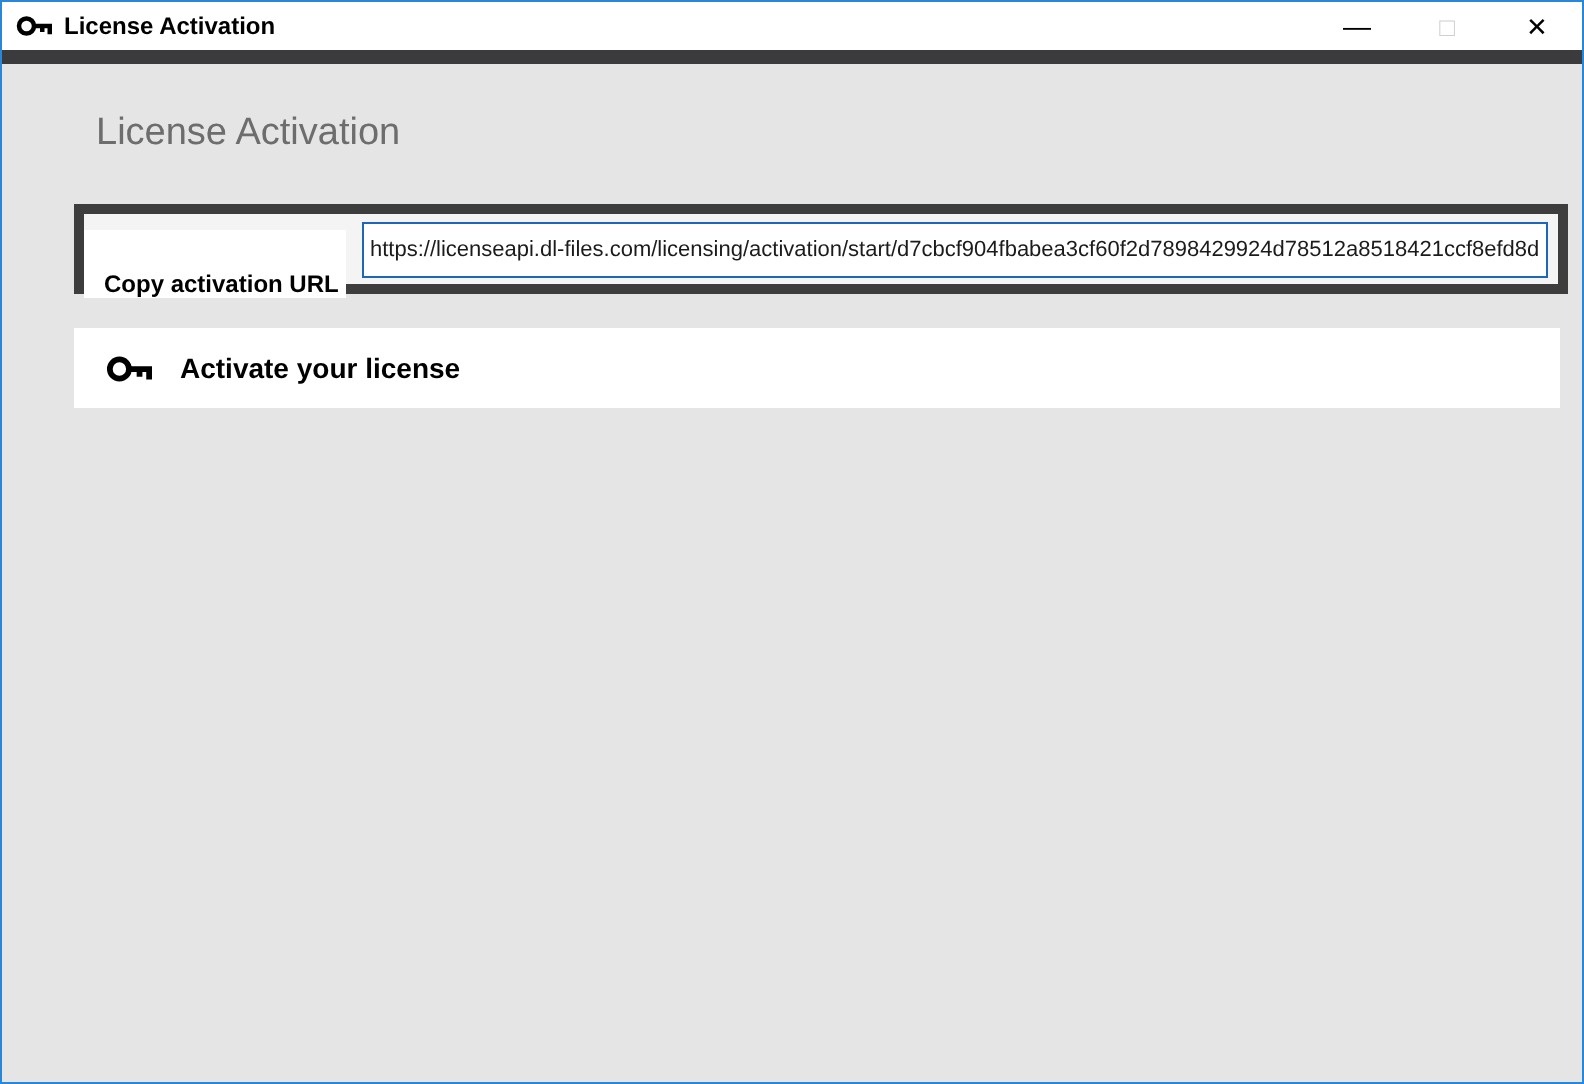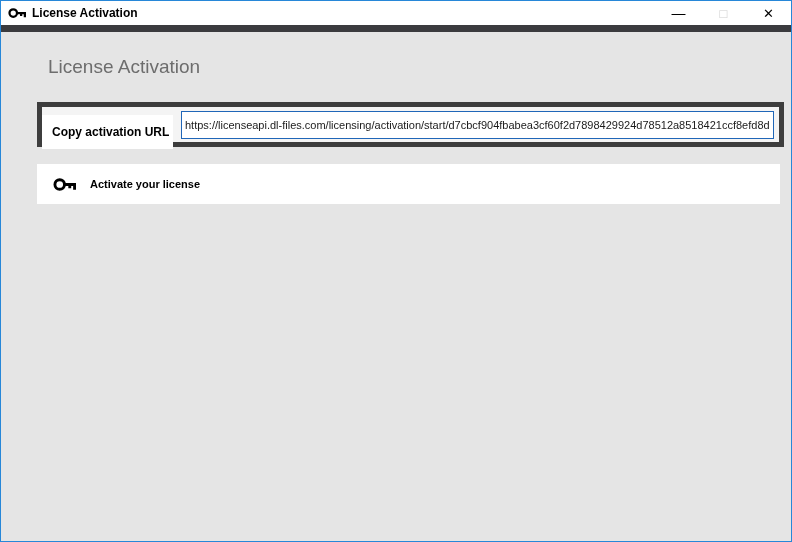--- a/index.html
+++ b/index.html
@@ -73,21 +73,21 @@
     border: 5px solid #3d3d3d;
     background: #f4f4f4;
     display: flex;
     align-items: center;
   }
   .label-cell {
     width: 131px;
     height: 34px;
     background: #ffffff;
     display: flex;
-    align-items: center;
+    align-items: flex-end;
     padding-left: 10px;
     flex: none;
     margin-top: 15px;
   }
   .label-cell span {
     font-size: 12px;
     font-weight: bold;
     color: #000000;
     white-space: nowrap;
   }
@@ -112,21 +112,21 @@
     align-items: center;
   }
   .activate-card .key-icon-wrap {
     margin-left: 16px;
     width: 23px; height: 17px;
     display: flex; align-items: center;
     flex: none;
   }
   .activate-card .activate-label {
     margin-left: 14px;
-    font-size: 11px;
+    font-size: 14px;
     font-weight: bold;
     color: #000000;
     white-space: nowrap;
   }
 </style>
 </head>
 <body>
 
 <div class="window">
 

